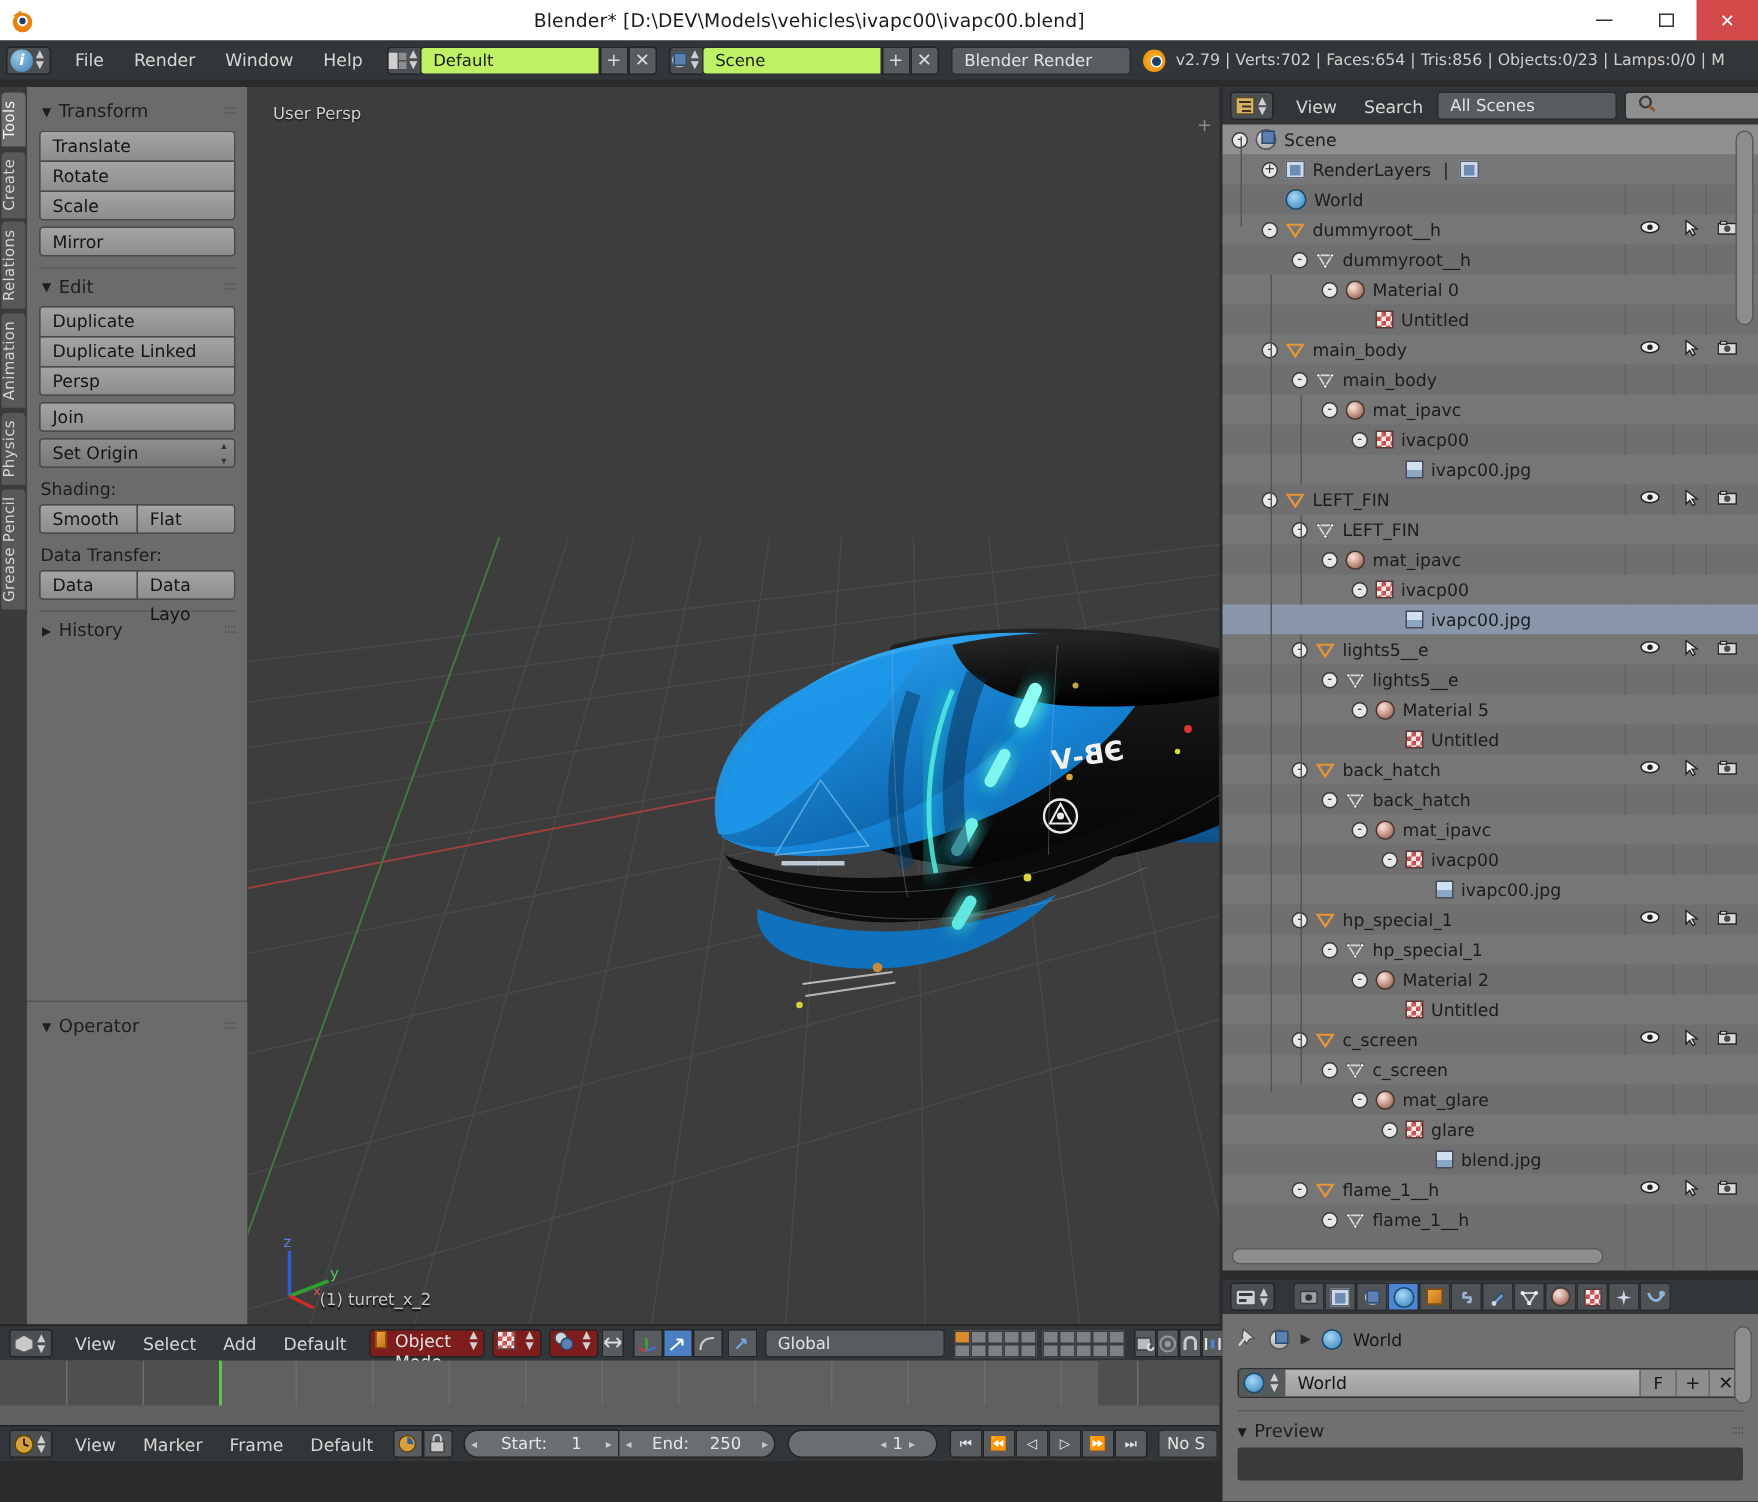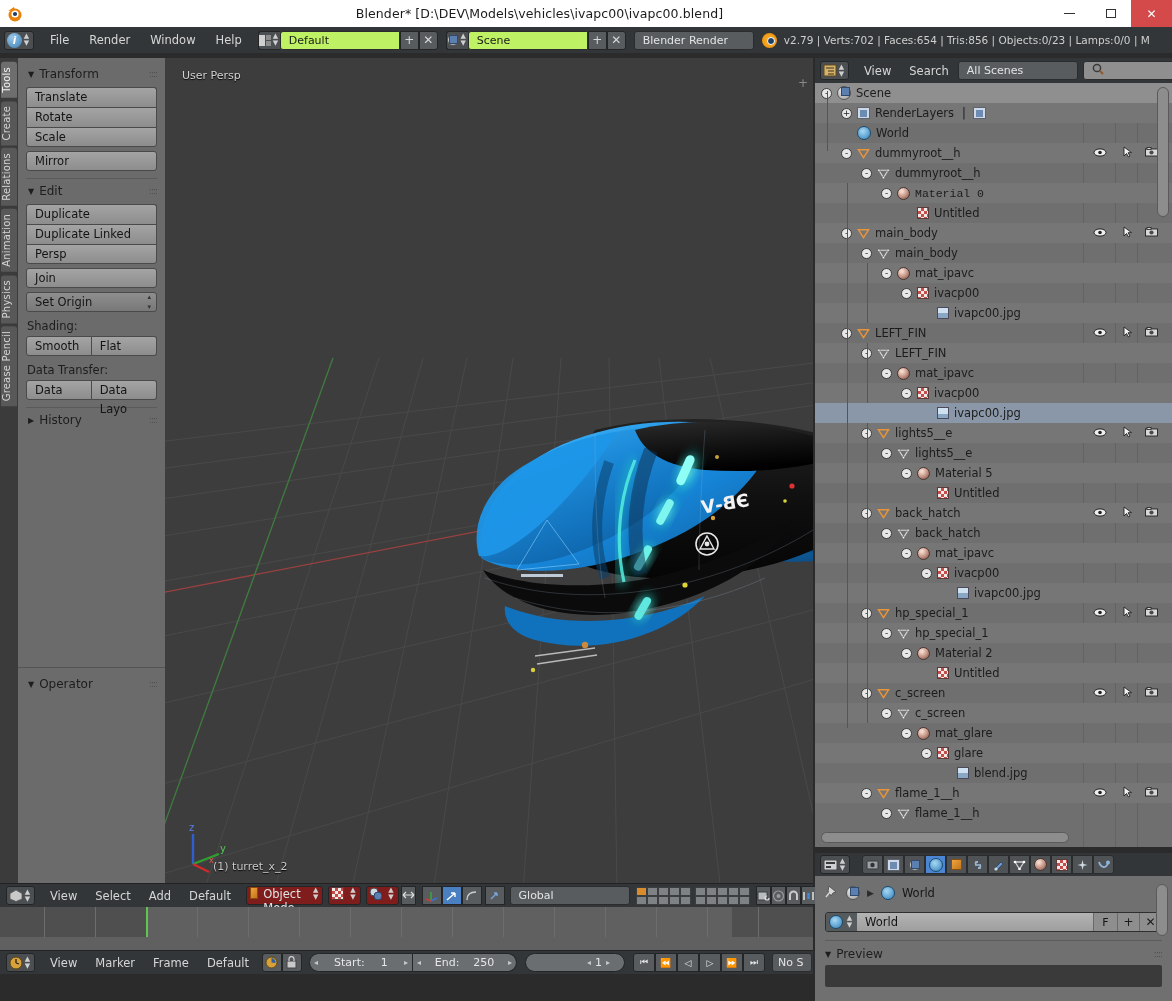--- a/index.html
+++ b/index.html
@@ -852,21 +852,21 @@
             <circle cx="12" cy="2.5" r="1.3" fill="#fff" stroke="#444" stroke-width="0.6"></circle>
             <circle cx="7" cy="10.5" r="1.3" fill="#fff" stroke="#444" stroke-width="0.6"></circle>
           </svg>
           <span class="ol-label" style="margin-left:5px;">dummyroot__h</span>
         </div>
         <div class="ol-row alt" style="top: 100px; position: absolute;">
           <span style="width:66px;flex:none;"></span>
           <span class="expander">-</span>
           <span style="width:5px;flex:none;"></span>
           <span class="mat-ic"></span>
-          <span class="ol-label" style="margin-left:5px;font-family:Liberation Mono, monospace;">Material 0</span>
+          <span class="ol-label" style="margin-left:5px;">Material 0</span>
         </div>
         <div class="ol-row" style="top: 120px; position: absolute;">
           <span style="width:86px;flex:none;"></span>
           <span style="width:16px;flex:none;"></span>
           <span class="tex-ic"></span>
           <span class="ol-label" style="margin-left:5px;">Untitled</span>
         </div>
         <div class="ol-row alt" style="top: 140px; position: absolute;">
           <span style="width:26px;flex:none;"></span>
           <span class="expander">-</span>

